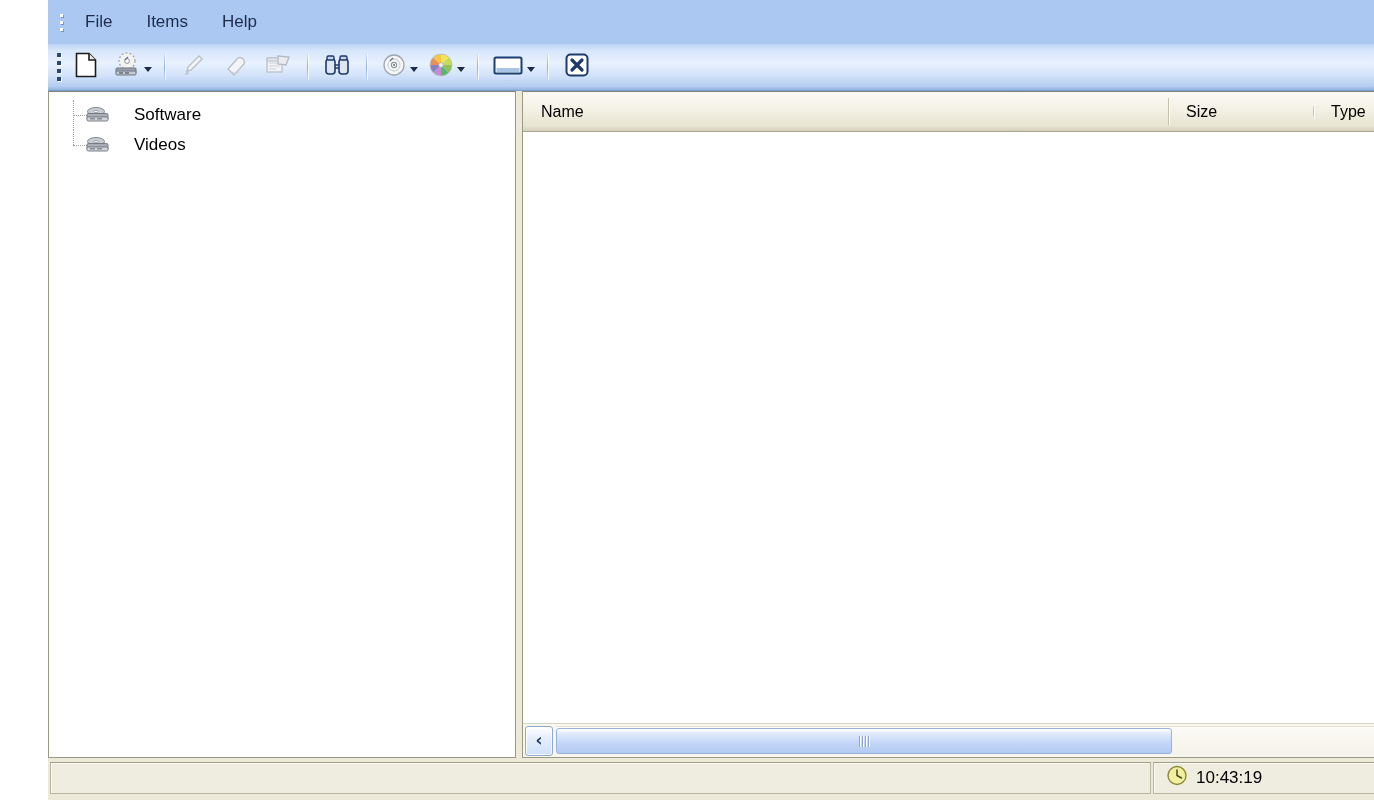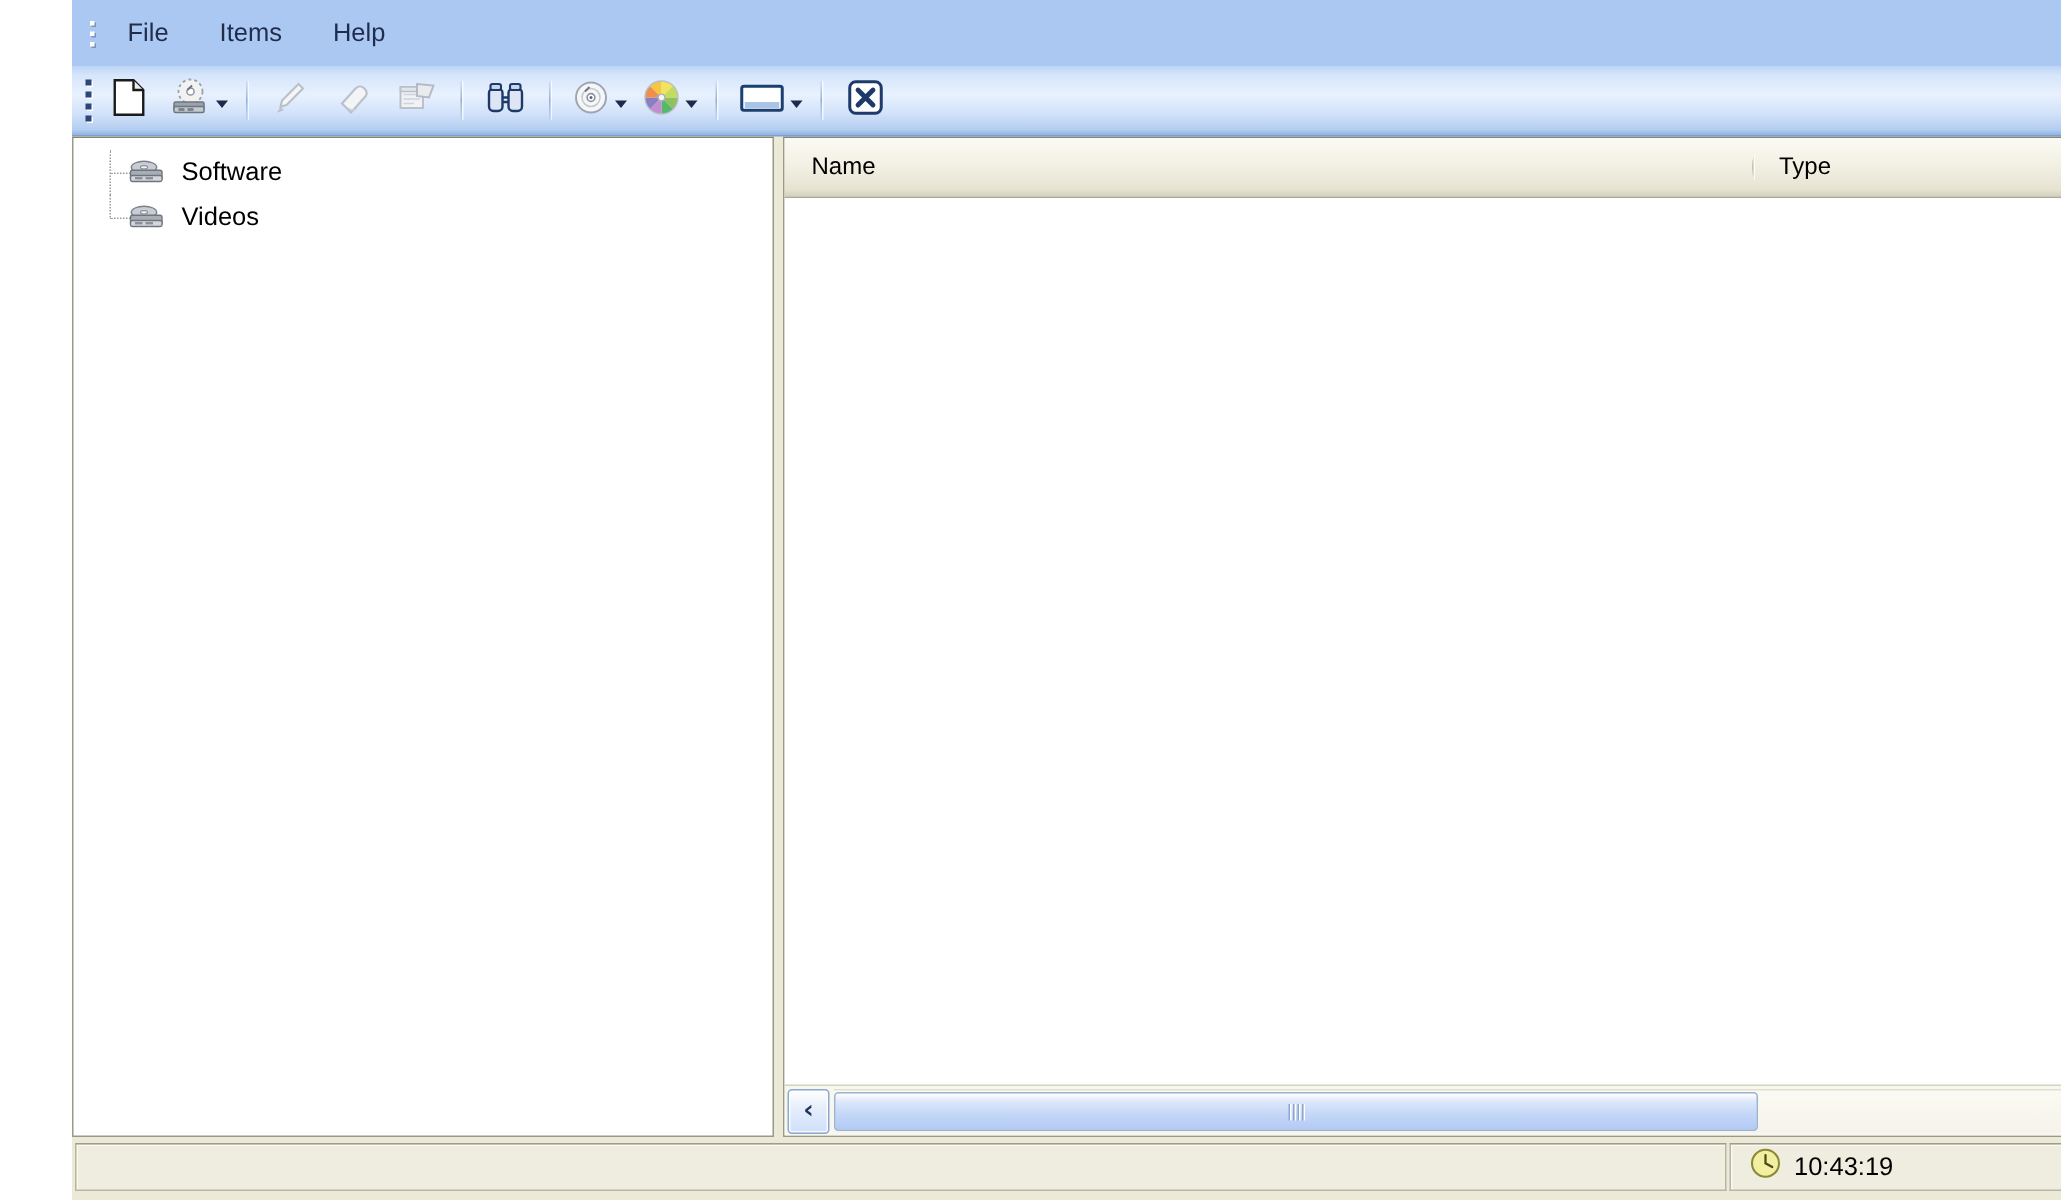--- a/index.html
+++ b/index.html
@@ -160,21 +160,21 @@
     font-size: 17px;
     color: #000000;
   }
   .tree-row {
     display: flex;
     align-items: center;
     height: 30px;
     position: relative;
     cursor: default;
   }
-  .tree-row.child { padding-left: 26px; }
+  .tree-row.child { padding-left: 26px; gap: 13px; }
   .tree-label {
     margin-left: 7px;
     line-height: 22px;
     padding: 1px 3px;
     white-space: nowrap;
   }
   .tree-row.selected > .tree-label {
     background: #0a246a;
     color: #ffffff;
     outline: 1px dotted #000000;
@@ -552,20 +552,23 @@
     </div>
 
     <div class="splitter"></div>
 
     <div class="right-pane">
 
       <div class="list-header">
         <div class="col col-name">
           <span>Name</span>
         </div>
+        <div class="col col-size">
+          <span>Size</span>
+        </div>
         <div class="col col-type">
           <span>Type</span>
         </div>
       </div>
 
       <div class="list-body"></div>
 
       <div class="hscroll">
         <div class="sb-btn">
           <span class="sb-chev">‹</span>

